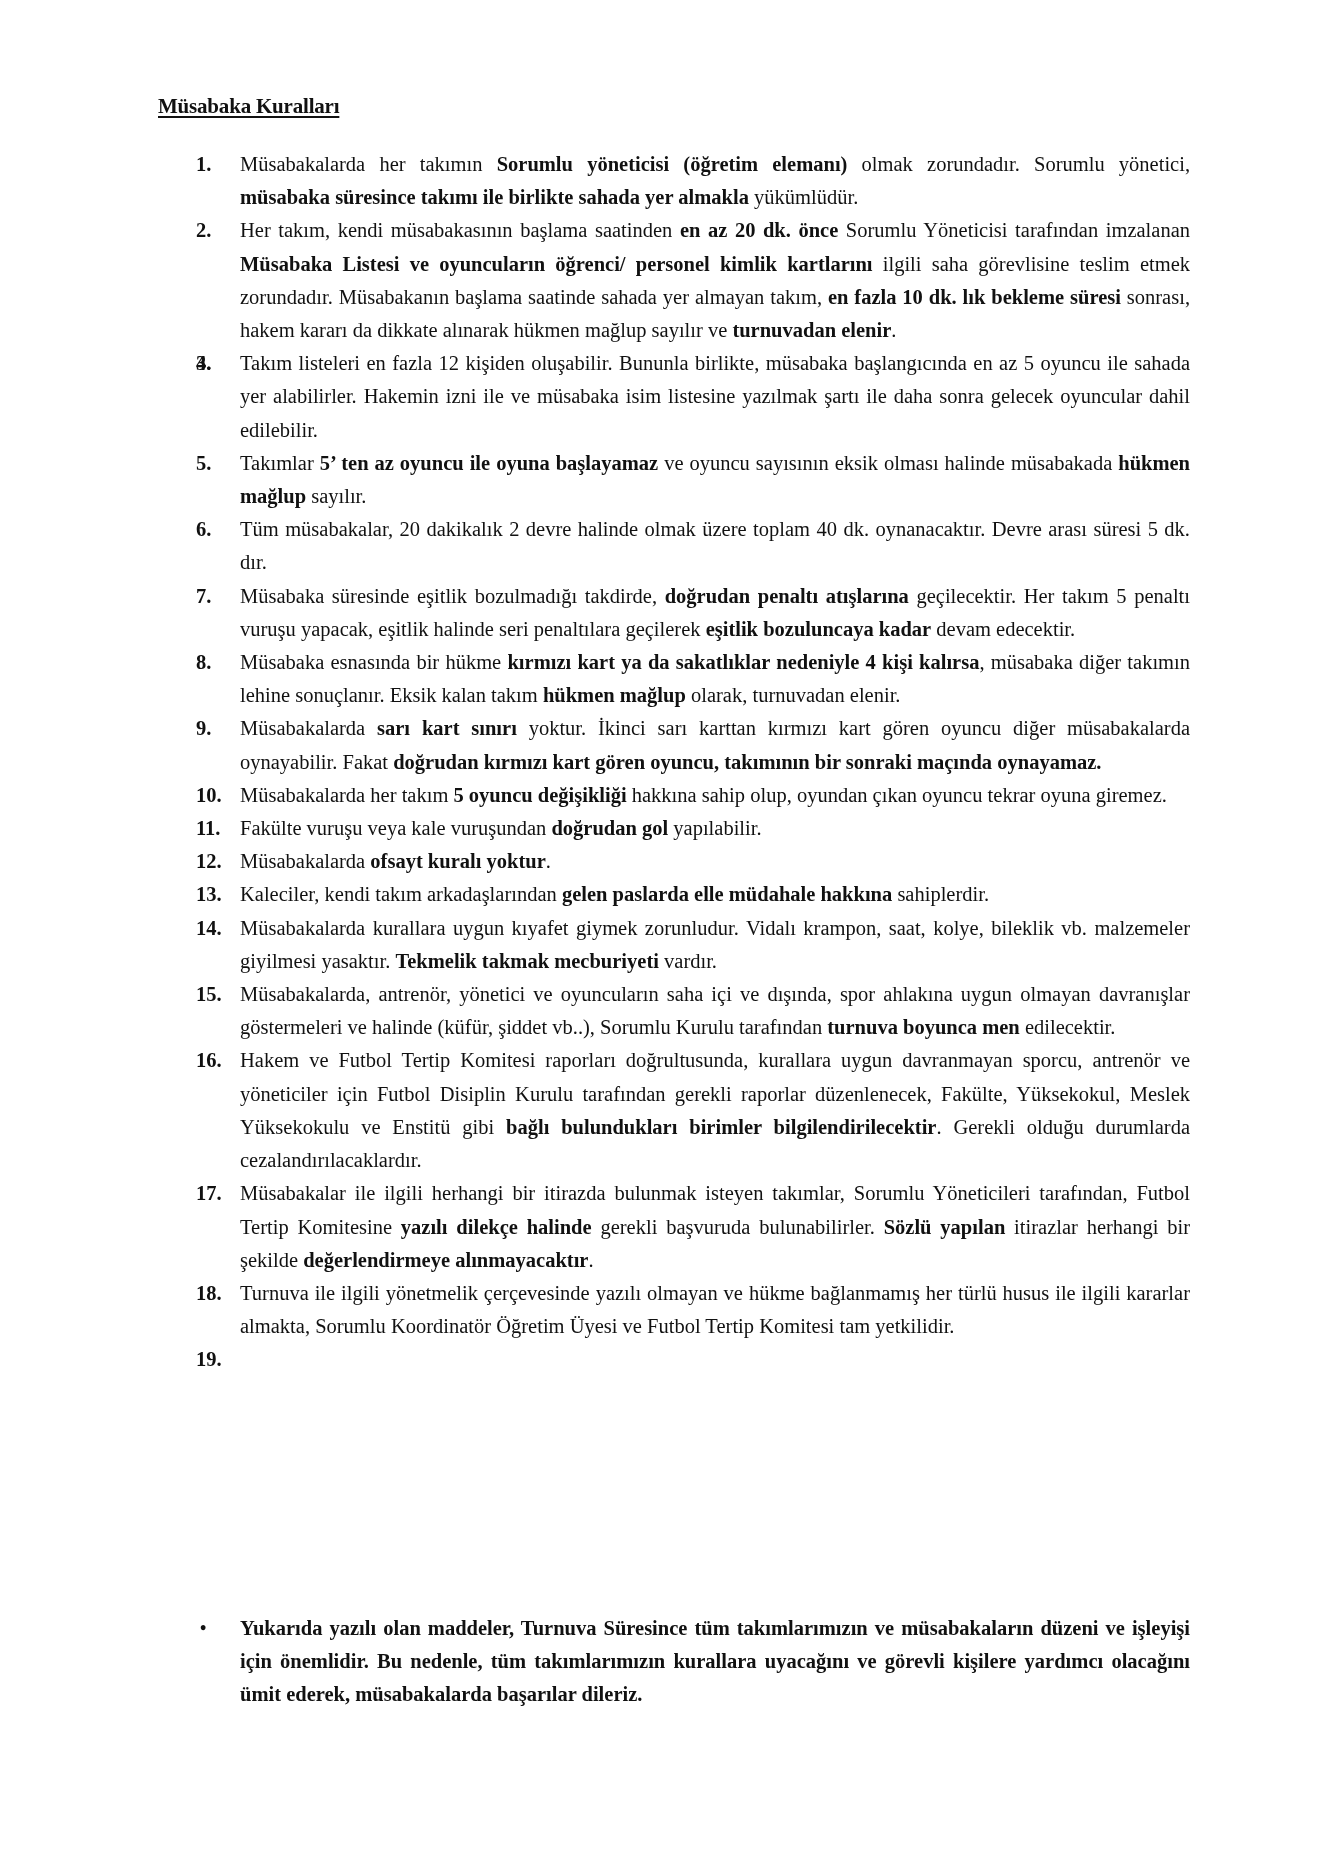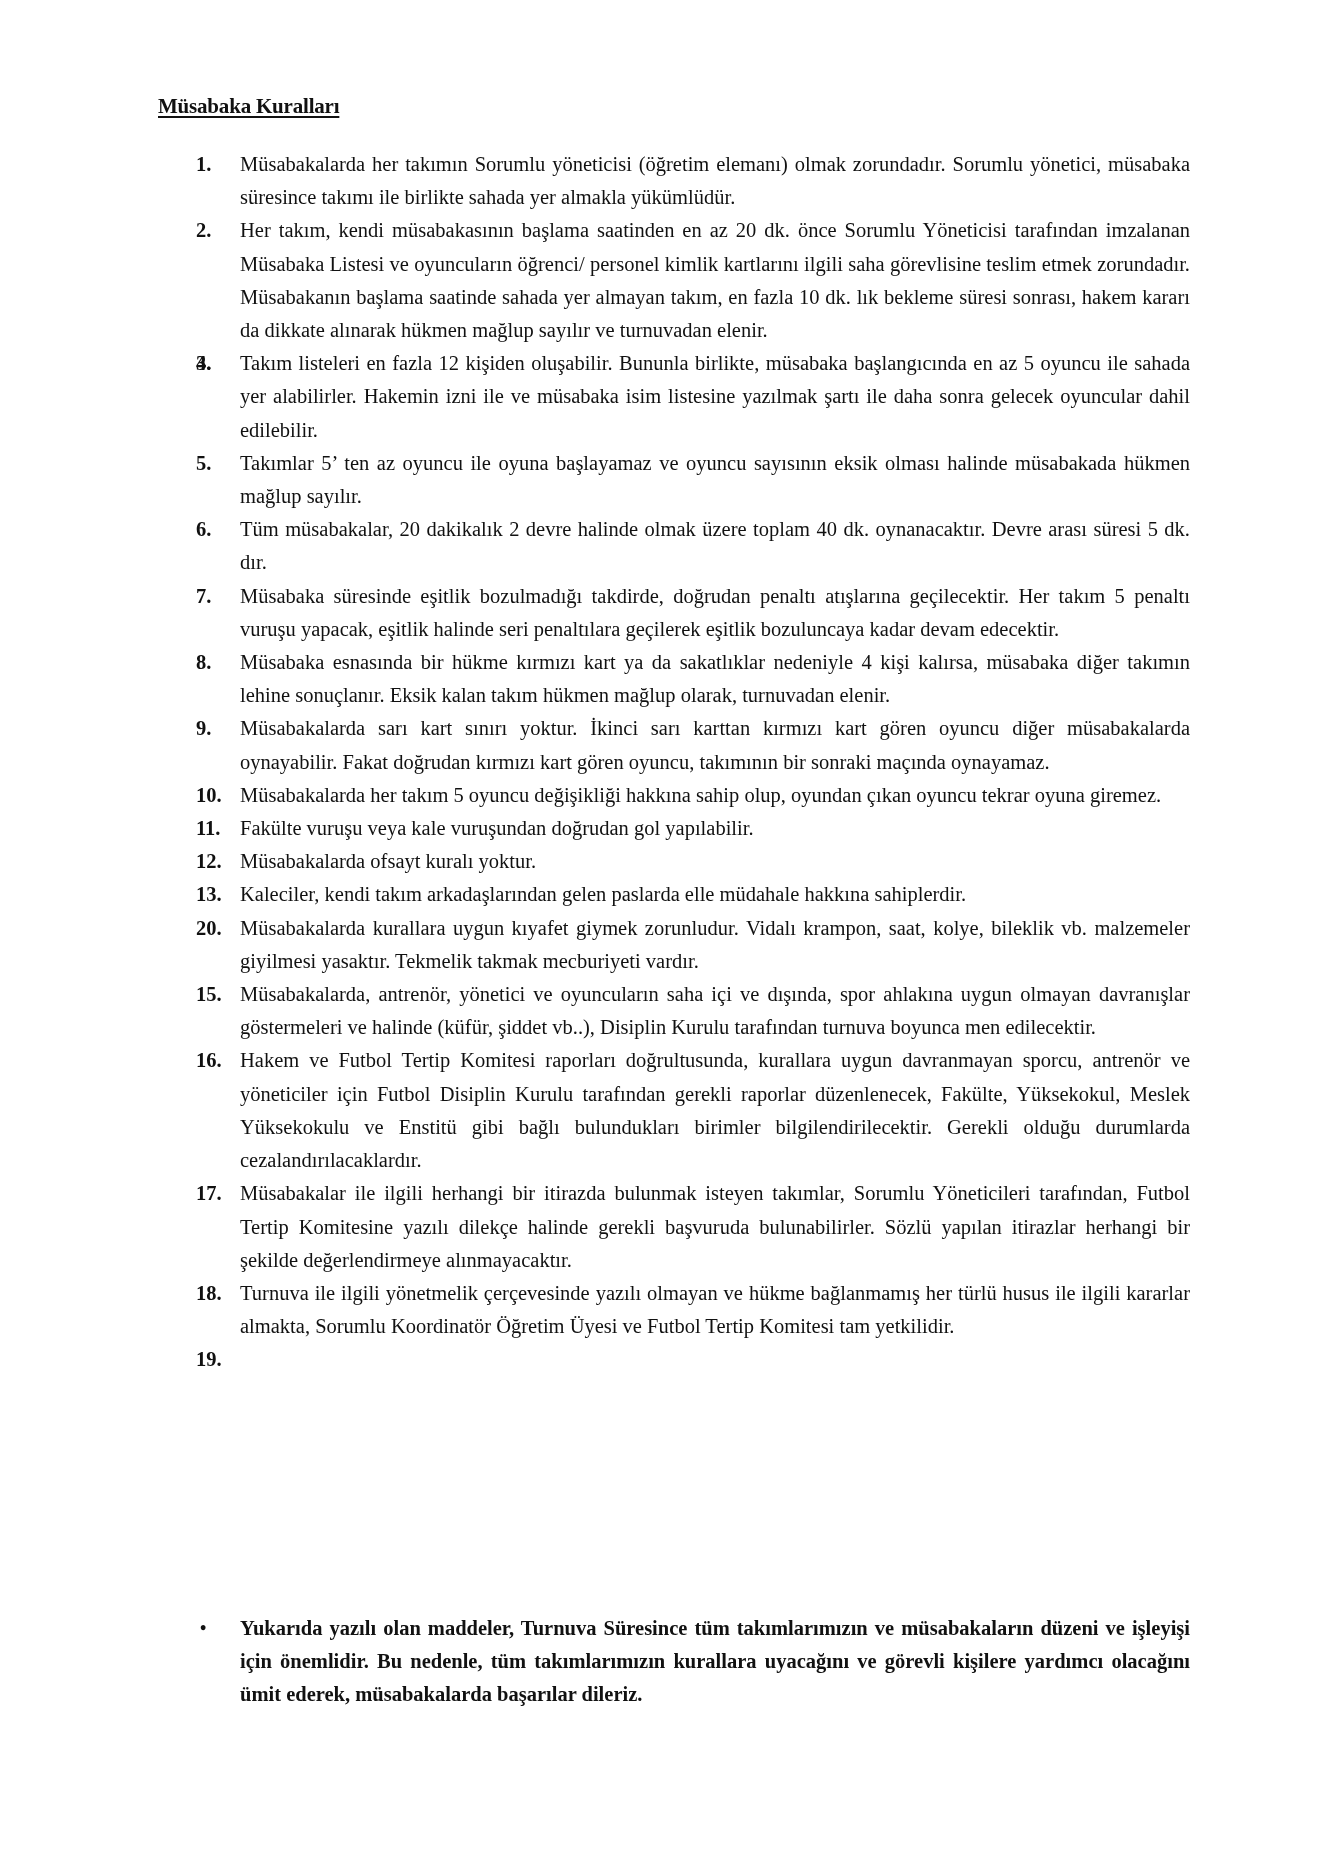--- a/index.html
+++ b/index.html
@@ -16,21 +16,21 @@
   }
   .rules {
     position: absolute; left: 196px; top: 148px; width: 994px;
     margin: 0; padding: 0; list-style: none;
     font-size: 20.5px; line-height: 33.2px;
   }
   .rule { position: relative; padding-left: 44px; text-align: justify; }
   .rule .num {
     position: absolute; left: 0; top: 0; font-weight: bold;
   }
-  .rule .text b { font-weight: normal; }
+  .rule .text b { font-weight: bold; }
   .closing {
     position: absolute; left: 196px; top: 1612px; width: 994px;
     padding-left: 44px; box-sizing: border-box;
     font-size: 20.5px; line-height: 33.2px; font-weight: bold; text-align: justify;
   }
   .closing .bullet { position: absolute; left: 4px; top: 0; font-size: 18px; }
 </style>
 </head>
 <body>
 
@@ -44,22 +44,22 @@
       <li class="rule"><span class="num">4.</span><span class="text"><span>Takım listeleri en fazla 12 kişiden oluşabilir.  Bununla birlikte, müsabaka başlangıcında en az 5 oyuncu ile sahada yer alabilirler. Hakemin izni ile ve müsabaka isim listesine yazılmak şartı ile daha sonra gelecek oyuncular dahil edilebilir.</span></span></li>
       <li class="rule"><span class="num">5.</span><span class="text"><span>Takımlar </span><b>5’ ten az oyuncu ile oyuna başlayamaz</b><span> ve oyuncu sayısının eksik olması halinde müsabakada </span><b>hükmen mağlup</b><span> sayılır.</span></span></li>
       <li class="rule"><span class="num">6.</span><span class="text"><span>Tüm müsabakalar, 20 dakikalık 2 devre halinde olmak üzere toplam 40 dk. oynanacaktır. Devre arası süresi 5 dk. dır.</span></span></li>
       <li class="rule"><span class="num">7.</span><span class="text"><span>Müsabaka süresinde eşitlik bozulmadığı takdirde, </span><b>doğrudan penaltı atışlarına</b><span> geçilecektir. Her takım 5 penaltı vuruşu yapacak, eşitlik halinde seri penaltılara geçilerek </span><b>eşitlik bozuluncaya kadar</b><span> devam edecektir.</span></span></li>
       <li class="rule"><span class="num">8.</span><span class="text"><span>Müsabaka esnasında bir hükme </span><b>kırmızı kart ya da sakatlıklar nedeniyle 4 kişi kalırsa</b><span>, müsabaka diğer takımın lehine sonuçlanır. Eksik kalan takım </span><b>hükmen mağlup</b><span> olarak, turnuvadan elenir.</span></span></li>
       <li class="rule"><span class="num">9.</span><span class="text"><span>Müsabakalarda </span><b>sarı kart sınırı</b><span> yoktur. İkinci sarı karttan kırmızı kart gören oyuncu diğer müsabakalarda oynayabilir. Fakat </span><b>doğrudan kırmızı kart gören oyuncu, takımının bir sonraki maçında oynayamaz.</b></span></li>
       <li class="rule"><span class="num">10.</span><span class="text"><span>Müsabakalarda her takım </span><b>5 oyuncu değişikliği</b><span> hakkına sahip olup, oyundan çıkan oyuncu tekrar oyuna giremez.</span></span></li>
       <li class="rule"><span class="num">11.</span><span class="text"><span>Fakülte vuruşu veya kale vuruşundan </span><b>doğrudan gol</b><span> yapılabilir.</span></span></li>
       <li class="rule"><span class="num">12.</span><span class="text"><span>Müsabakalarda </span><b>ofsayt kuralı yoktur</b><span>.</span></span></li>
       <li class="rule"><span class="num">13.</span><span class="text"><span>Kaleciler, kendi takım arkadaşlarından </span><b>gelen paslarda elle müdahale hakkına</b><span> sahiplerdir.</span></span></li>
-      <li class="rule"><span class="num">20.</span><span class="text"><span>Müsabakalarda kurallara uygun kıyafet giymek zorunludur. Vidalı krampon, saat, kolye, bileklik vb. malzemeler giyilmesi yasaktır. </span><b>Tekmelik takmak mecburiyeti</b><span> vardır.</span></span></li>
-      <li class="rule"><span class="num">15.</span><span class="text"><span>Müsabakalarda, antrenör, yönetici ve oyuncuların saha içi ve dışında, spor ahlakına uygun olmayan davranışlar göstermeleri ve halinde (küfür, şiddet vb..), Disiplin Kurulu tarafından </span><b>turnuva boyunca men</b><span> edilecektir.</span></span></li>
+      <li class="rule"><span class="num">14.</span><span class="text"><span>Müsabakalarda kurallara uygun kıyafet giymek zorunludur. Vidalı krampon, saat, kolye, bileklik vb. malzemeler giyilmesi yasaktır. </span><b>Tekmelik takmak mecburiyeti</b><span> vardır.</span></span></li>
+      <li class="rule"><span class="num">15.</span><span class="text"><span>Müsabakalarda, antrenör, yönetici ve oyuncuların saha içi ve dışında, spor ahlakına uygun olmayan davranışlar göstermeleri ve halinde (küfür, şiddet vb..), Sorumlu Kurulu tarafından </span><b>turnuva boyunca men</b><span> edilecektir.</span></span></li>
       <li class="rule"><span class="num">16.</span><span class="text"><span>Hakem ve Futbol Tertip Komitesi raporları doğrultusunda, kurallara uygun davranmayan sporcu, antrenör ve yöneticiler için Futbol Disiplin Kurulu tarafından gerekli raporlar düzenlenecek, Fakülte, Yüksekokul, Meslek Yüksekokulu ve Enstitü gibi </span><b>bağlı bulundukları birimler bilgilendirilecektir</b><span>. Gerekli olduğu durumlarda cezalandırılacaklardır.</span></span></li>
       <li class="rule"><span class="num">17.</span><span class="text"><span>Müsabakalar ile ilgili herhangi bir itirazda bulunmak isteyen takımlar, Sorumlu Yöneticileri tarafından, Futbol Tertip Komitesine </span><b>yazılı dilekçe halinde</b><span> gerekli başvuruda bulunabilirler. </span><b>Sözlü yapılan</b><span> itirazlar herhangi bir şekilde </span><b>değerlendirmeye alınmayacaktır</b><span>.</span></span></li>
       <li class="rule"><span class="num">18.</span><span class="text"><span>Turnuva ile ilgili yönetmelik çerçevesinde yazılı olmayan ve hükme bağlanmamış her türlü husus ile ilgili kararlar almakta, Sorumlu Koordinatör Öğretim Üyesi ve Futbol Tertip Komitesi tam yetkilidir.</span></span></li>
       <li class="rule"><span class="num">19.</span></li>
     </ol>
 
   <div class="closing">
     <span class="bullet">•</span>
     <span>Yukarıda yazılı olan maddeler, Turnuva Süresince tüm takımlarımızın ve müsabakaların düzeni ve işleyişi için önemlidir. Bu nedenle, tüm takımlarımızın kurallara uyacağını ve görevli kişilere yardımcı olacağını ümit ederek, müsabakalarda başarılar dileriz.</span>
   </div>

